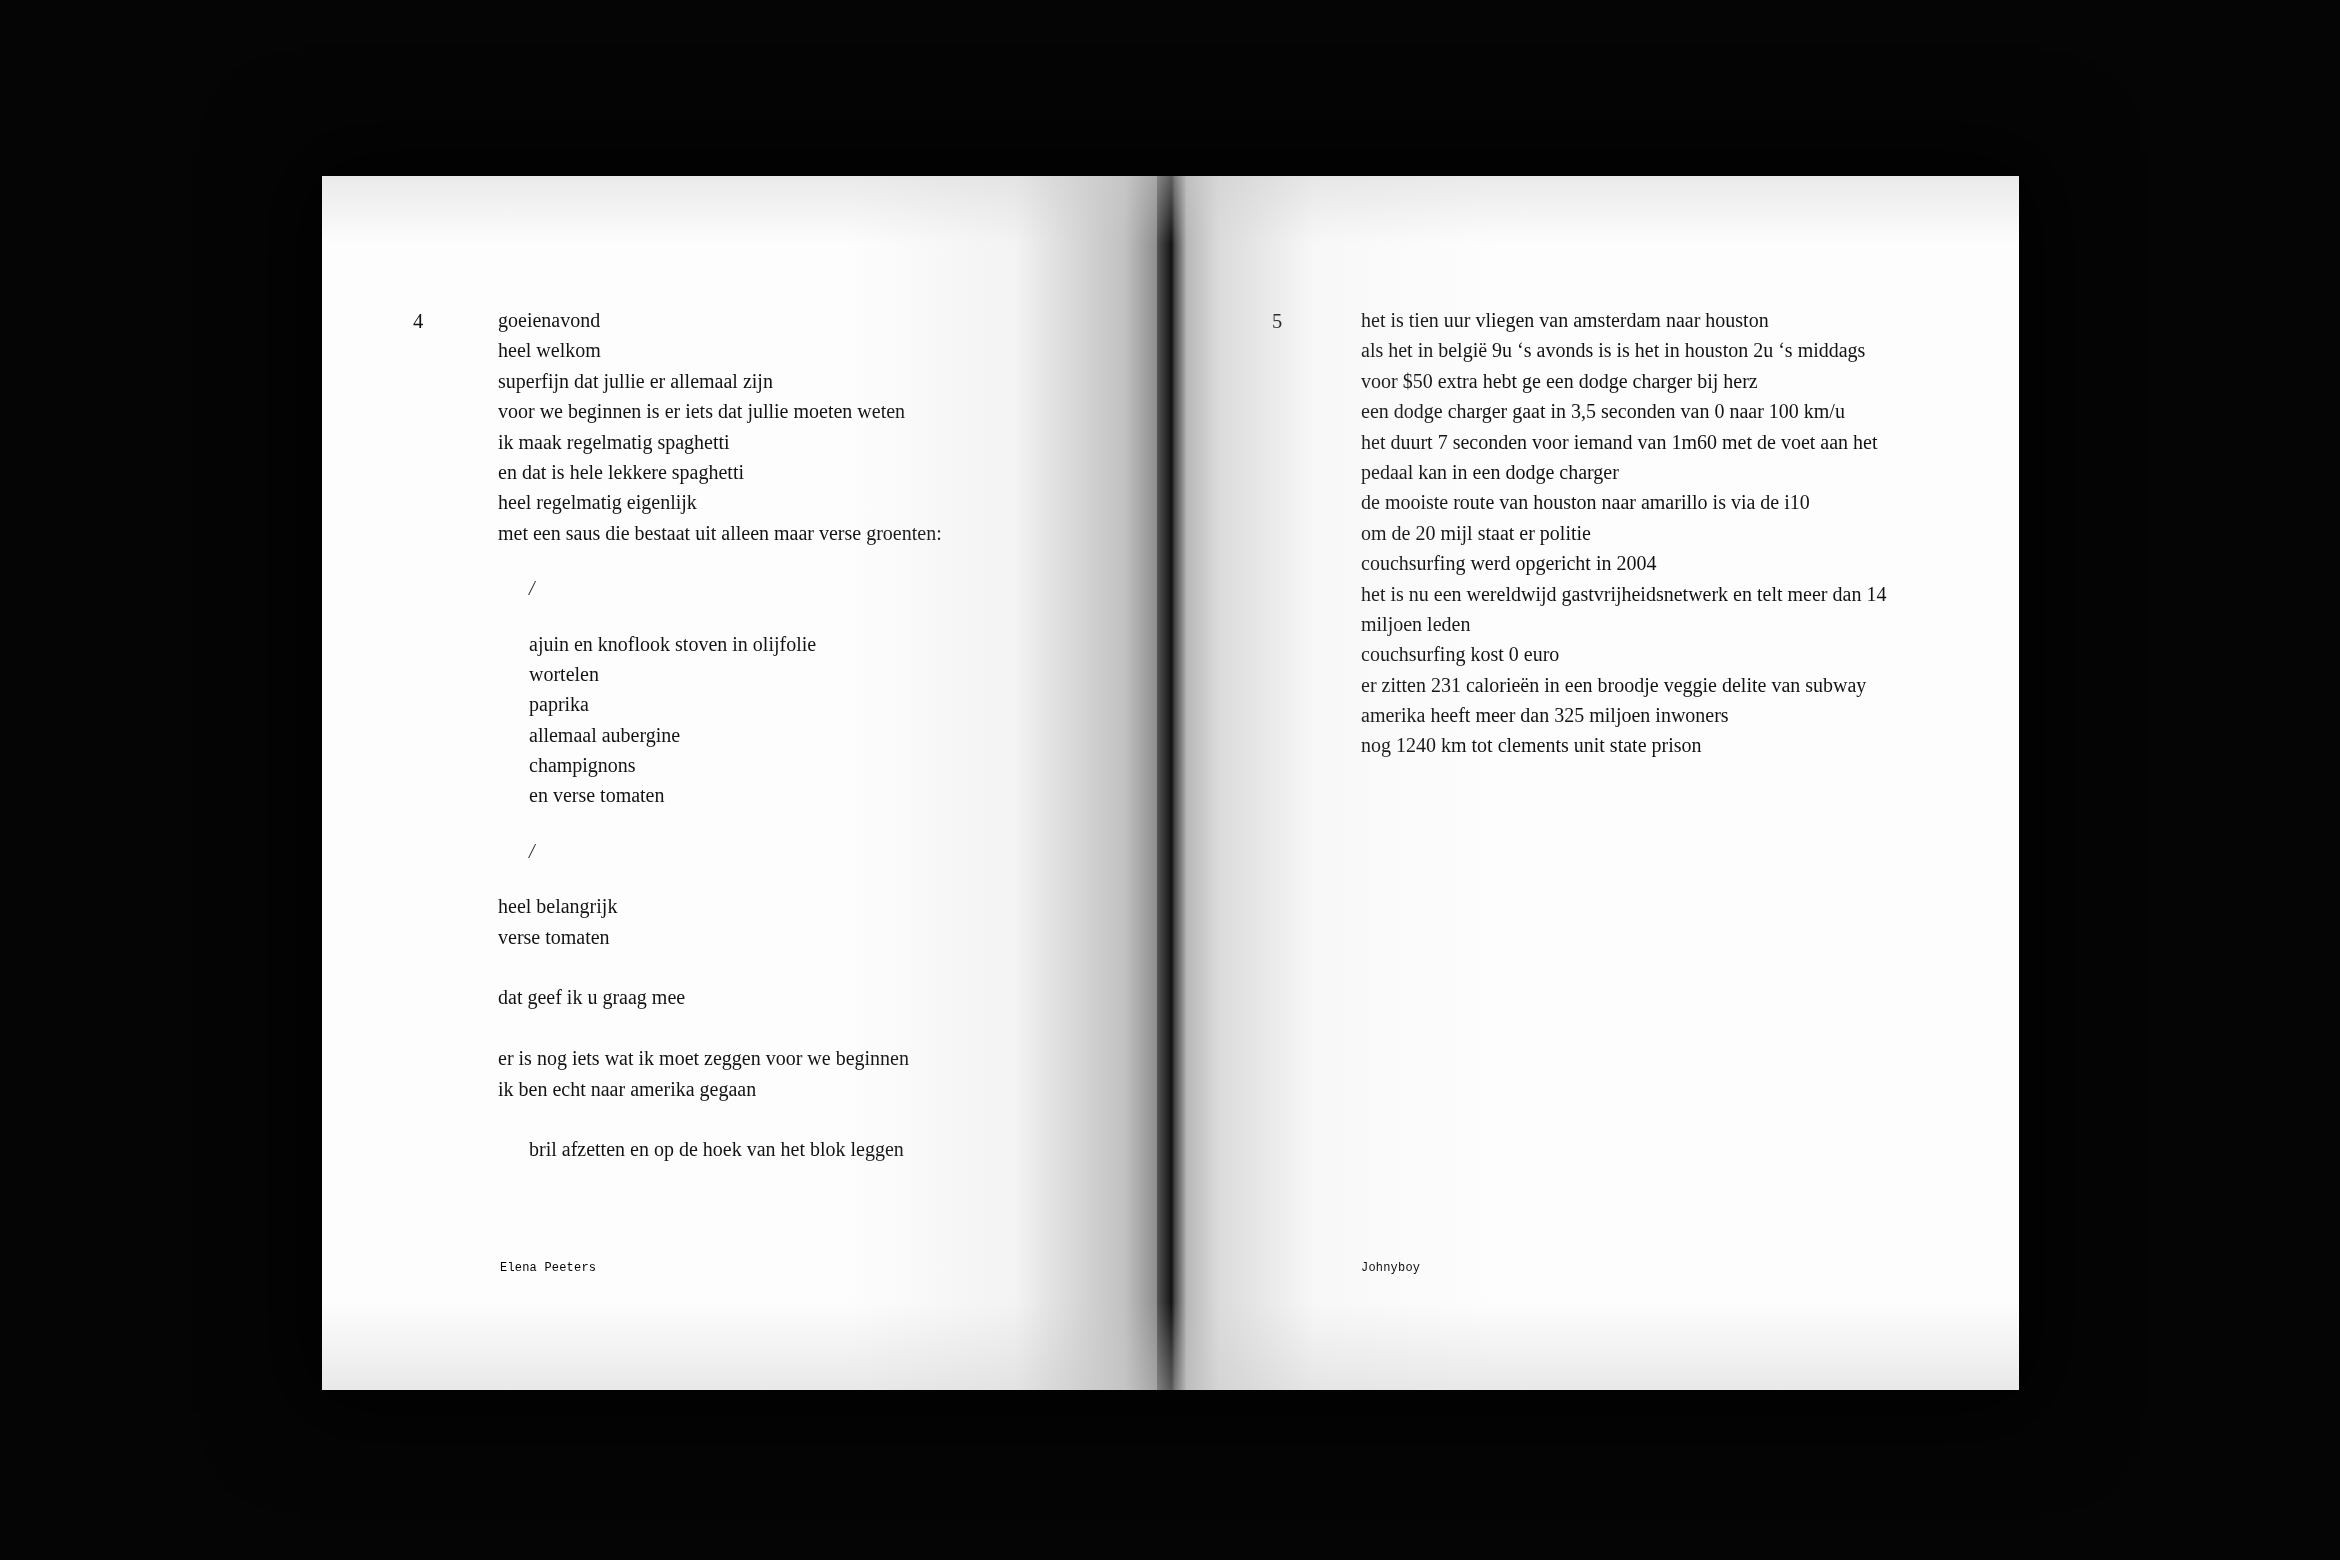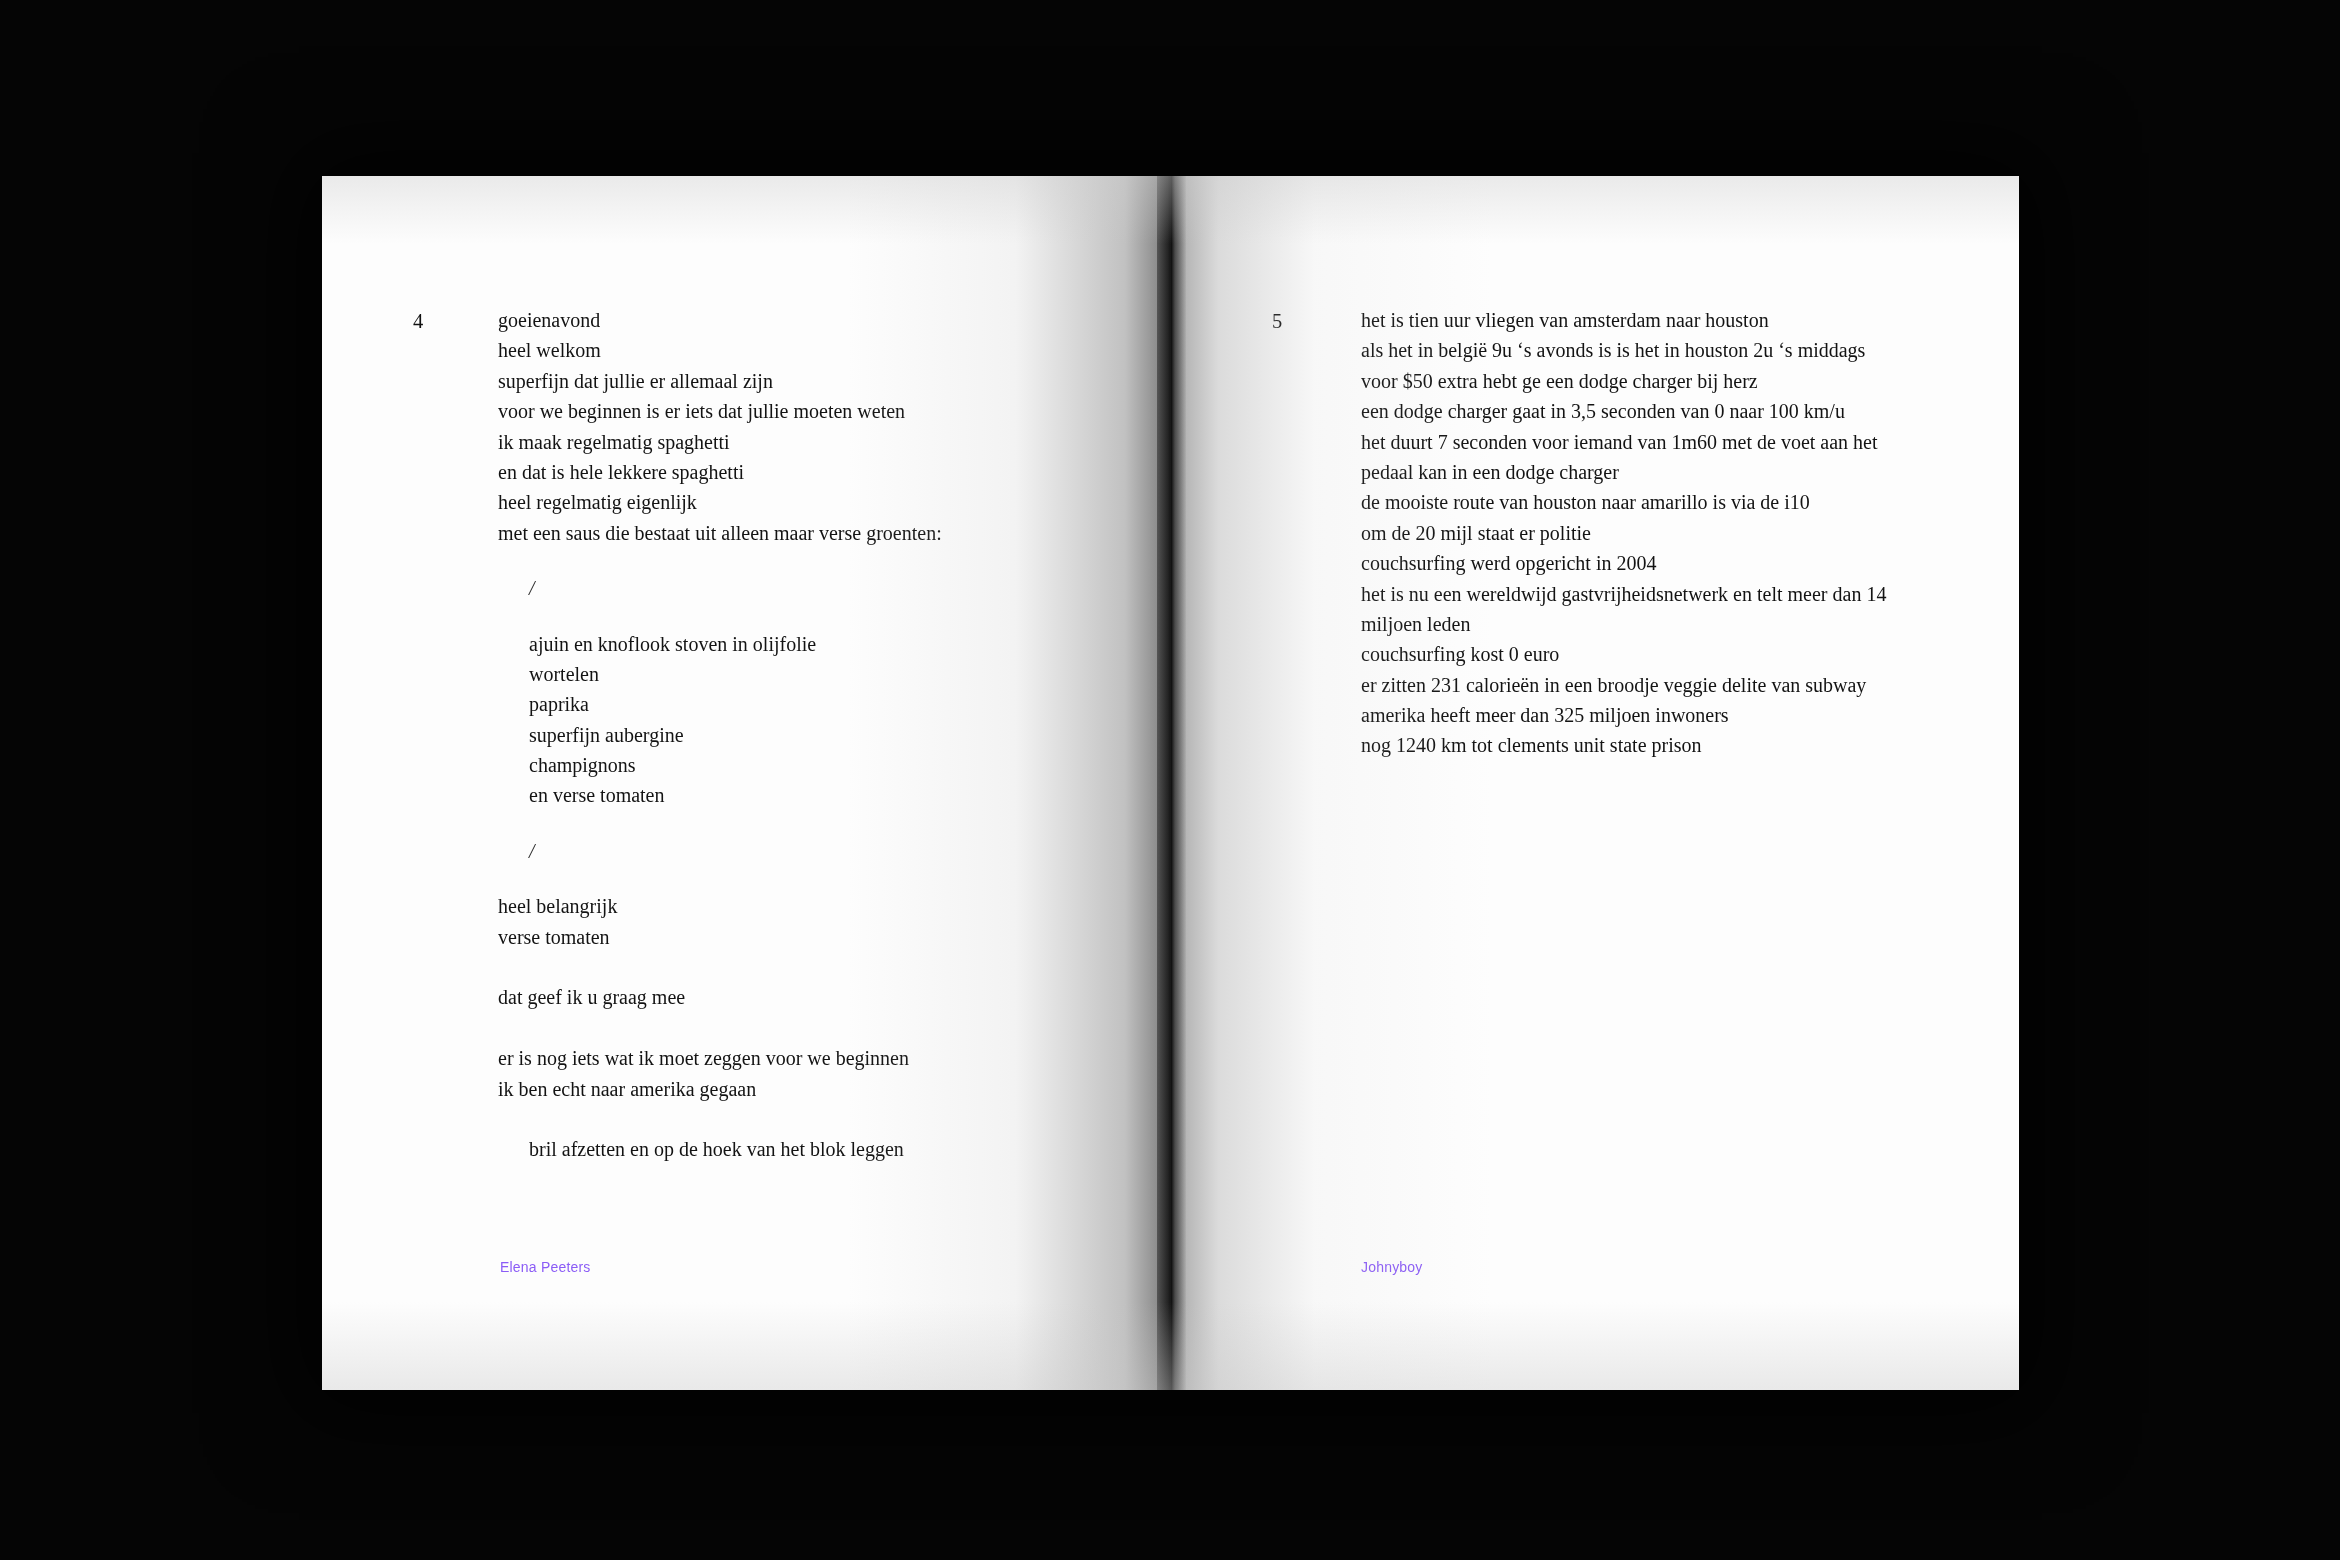--- a/index.html
+++ b/index.html
@@ -137,24 +137,24 @@
     color: #2a2a2a;
   }
 
   .indent  { padding-left: 31px; }
   .italic  { }
   .gap-md { height: 25px; }
 
   .credit {
     position: absolute;
     bottom: 115px;
-    font-family: Liberation Sans, sans-serif;
-    font-size: 14px;
+    font-family: Liberation Mono, monospace;
+    font-size: 12px;
     letter-spacing: 0.2px;
-    color: #8b5cf6;
+    color: #000000;
   }
   .credit.left  { left: 178px; }
   .credit.right { left: 191px; }
 </style>
 </head>
 <body>
 
 <div id="stage">
 
   <div id="spread">
@@ -175,21 +175,21 @@
         </div>
 
         <div class="gap-md"></div>
         <div class="line sep">/</div>
         <div class="gap-md"></div>
 
         <div class="stanza">
           <div class="line indent italic">ajuin en knoflook stoven in olijfolie</div>
           <div class="line indent italic">wortelen</div>
           <div class="line indent italic">paprika</div>
-          <div class="line indent italic">superfijn aubergine</div>
+          <div class="line indent italic">allemaal aubergine</div>
           <div class="line indent italic">champignons</div>
           <div class="line indent italic">en verse tomaten</div>
         </div>
 
         <div class="gap-md"></div>
         <div class="line sep">/</div>
         <div class="gap-md"></div>
 
         <div class="stanza">
           <div class="line">heel belangrijk</div>

